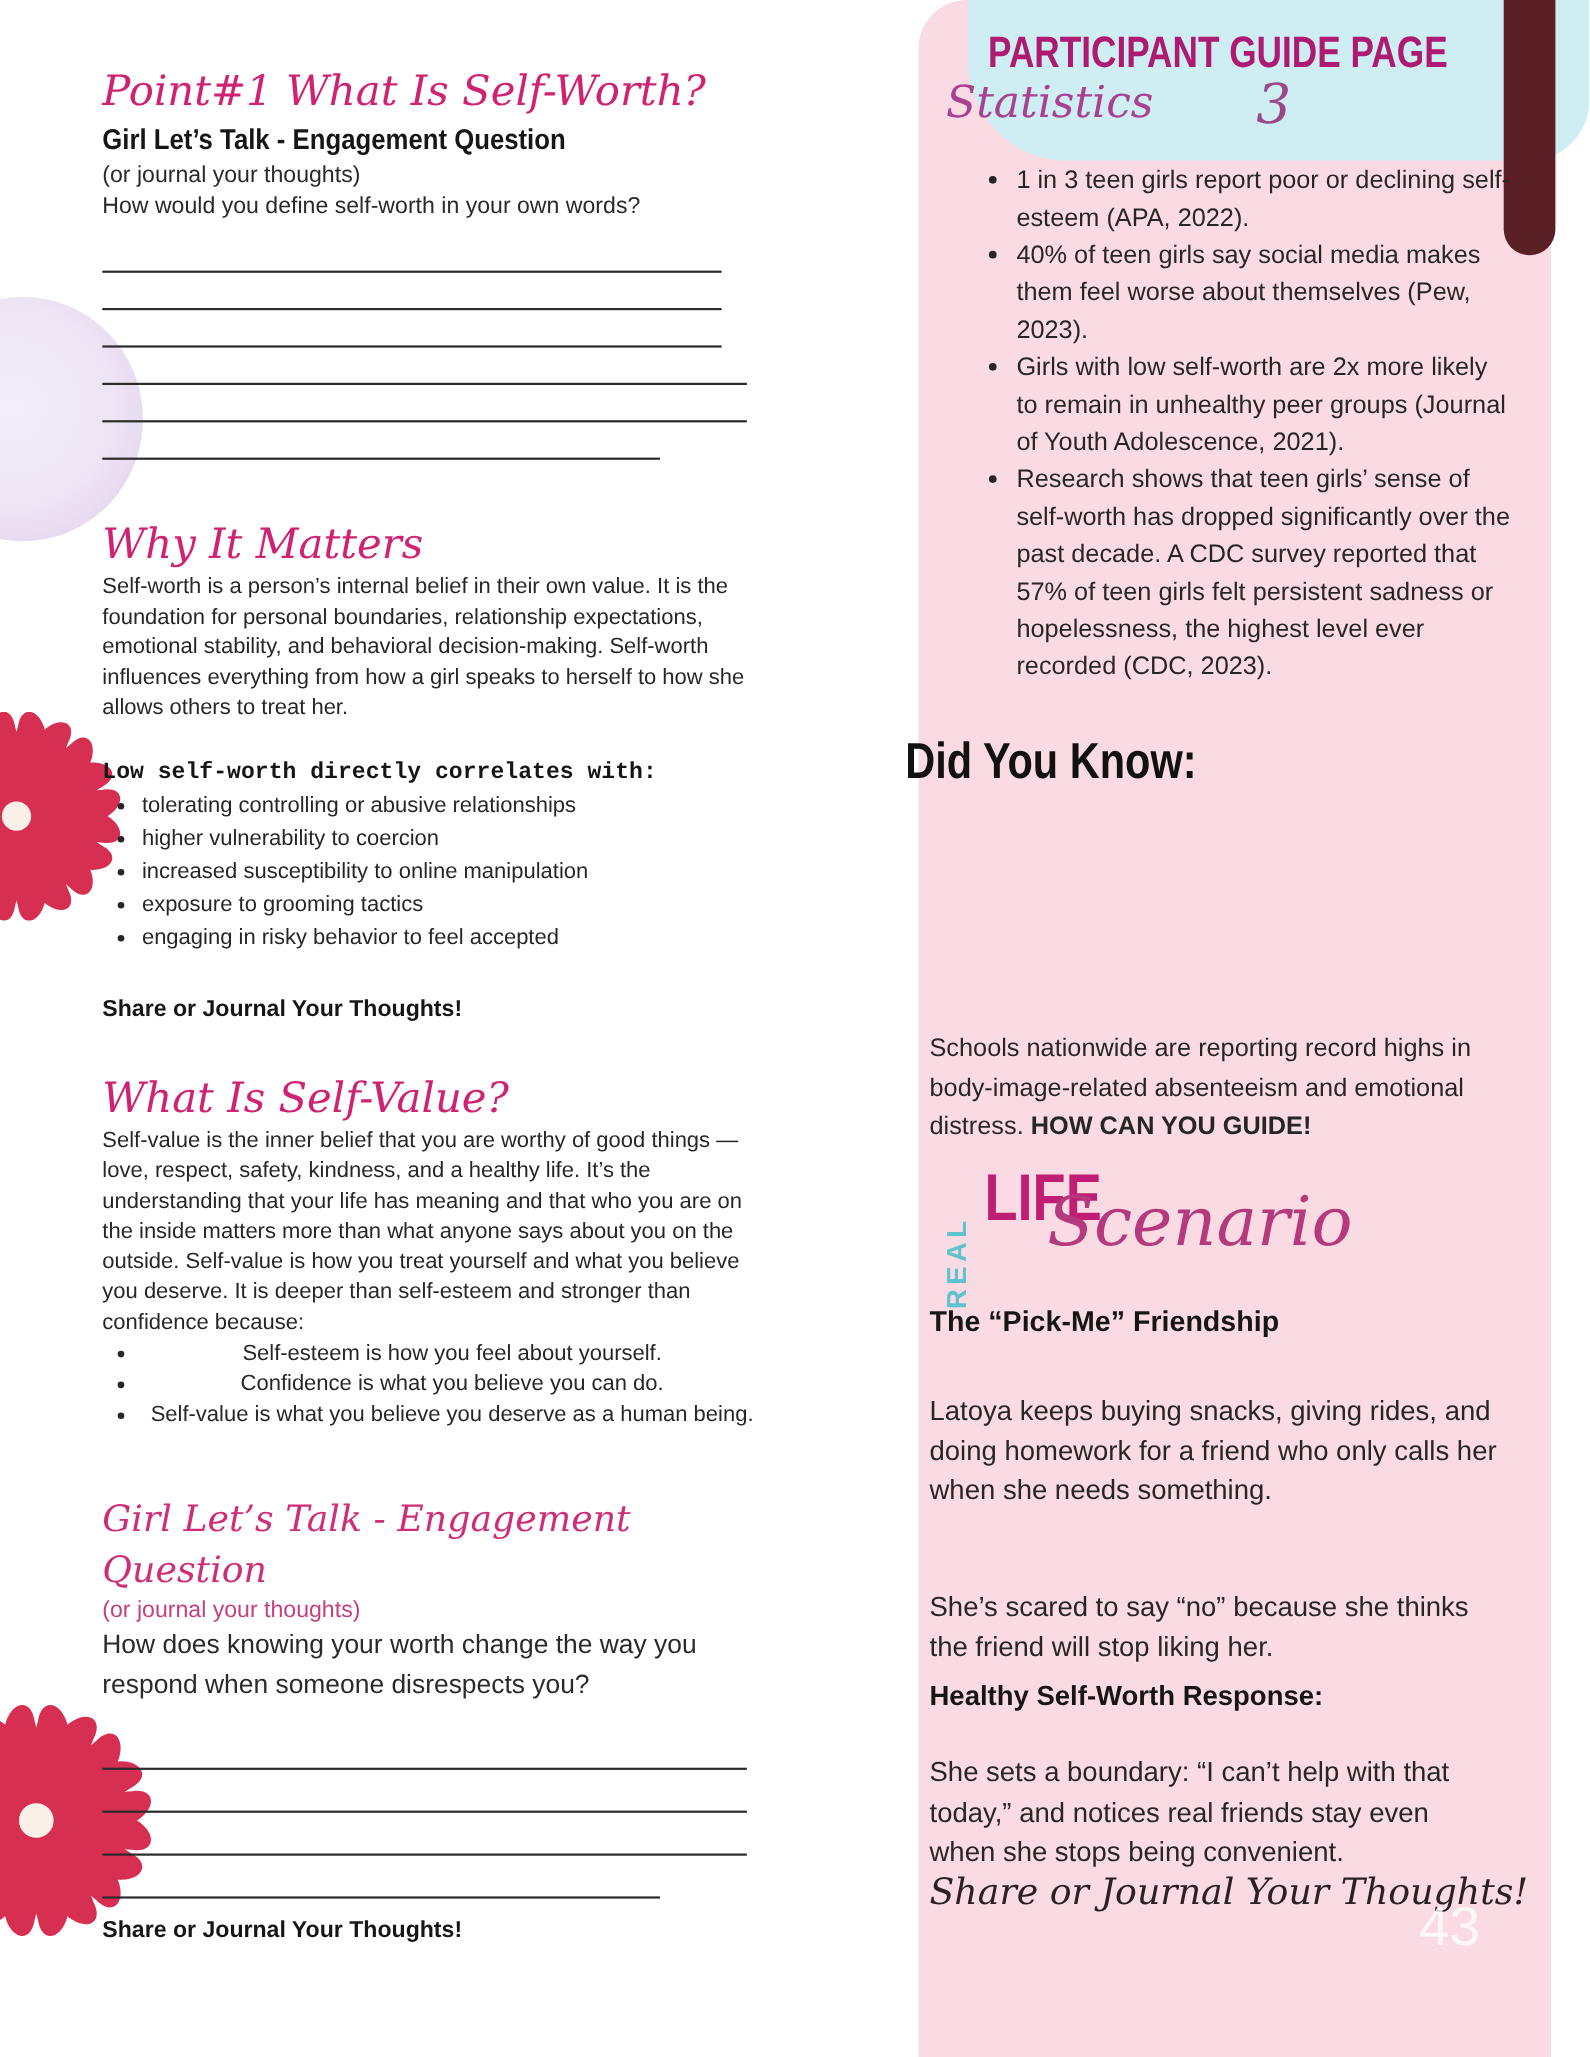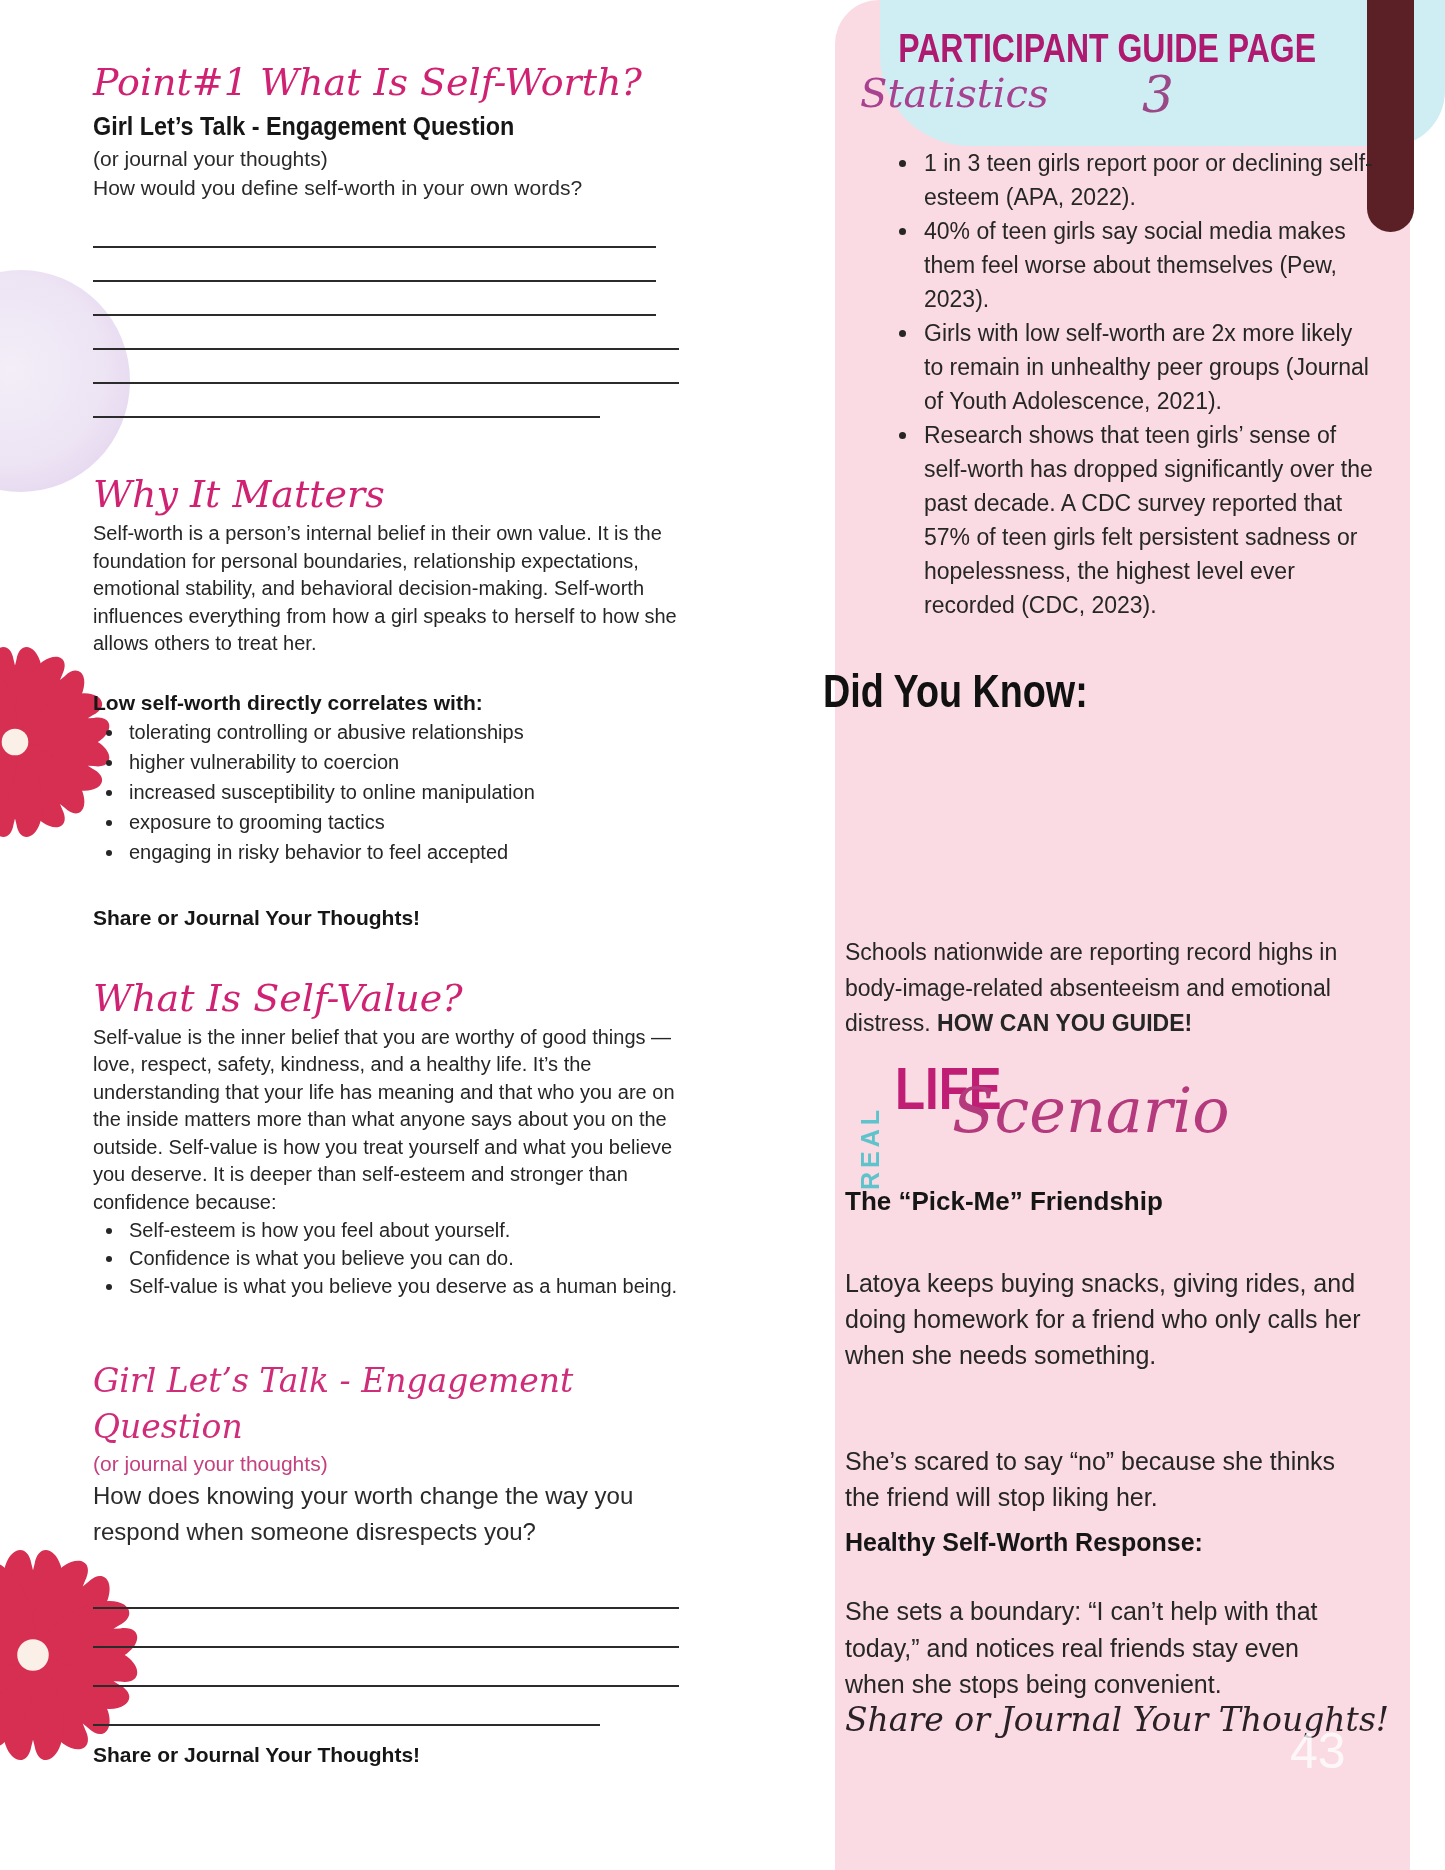--- a/index.html
+++ b/index.html
@@ -34,22 +34,22 @@
   .wline.tall{height:37px;}
   .l-para{font-size:20px;line-height:27.5px;color:#262626;margin:0;}
   .l-heading{font-size:21px;line-height:29px;font-weight:bold;color:#161616;}
   ul.l-list{margin:0;padding:0 0 0 32px;font-size:20px;line-height:30px;color:#262626;}
   ul.l-list.tight{line-height:28px;}
   ul.l-list li{padding-left:4px;}
   .l-share{font-size:21px;line-height:29px;font-weight:bold;color:#161616;}
   .l-title2{font-size:33px;line-height:46px;color:#cf2d7a;}
   .l-note2{font-size:21px;line-height:28px;color:#c4407e;}
   .l-q2{font-size:24px;line-height:36px;color:#2a2a2a;}
-  .mt14{margin-top:14px;}.mt20{margin-top:20px;}.mt30{margin-top:30px;}
-  .mt36{margin-top:36px;}.mt40{margin-top:40px;}.mt44{margin-top:44px;}
+  .mt14{margin-top:14px;}.mt20{margin-top:20px;}.mt30{margin-top:30px;font-family:Liberation Mono, monospace;}
+  .mt36{margin-top:36px;}.mt40{margin-top:40px;}.mt44{margin-top:44px;text-align:center;}
   .mt50{margin-top:50px;}.mt58{margin-top:58px;}
 
   
   .r-abs{position:absolute;}
   .pgp-title{left:846px;top:26px;width:470px;text-align:center;font-size:40px;
         font-weight:800;color:#ae1a70;letter-spacing:0px;}
   .pgp-title .cond{transform:scaleX(0.8);transform-origin:center;}
   .pgp-num{left:1118px;top:66px;width:80px;text-align:center;font-size:50px;color:#9a4886;}
   .stats-title{left:860px;top:70px;font-size:40px;color:#a8418f;}
   .stats-list{left:870px;top:130px;width:522px;}

